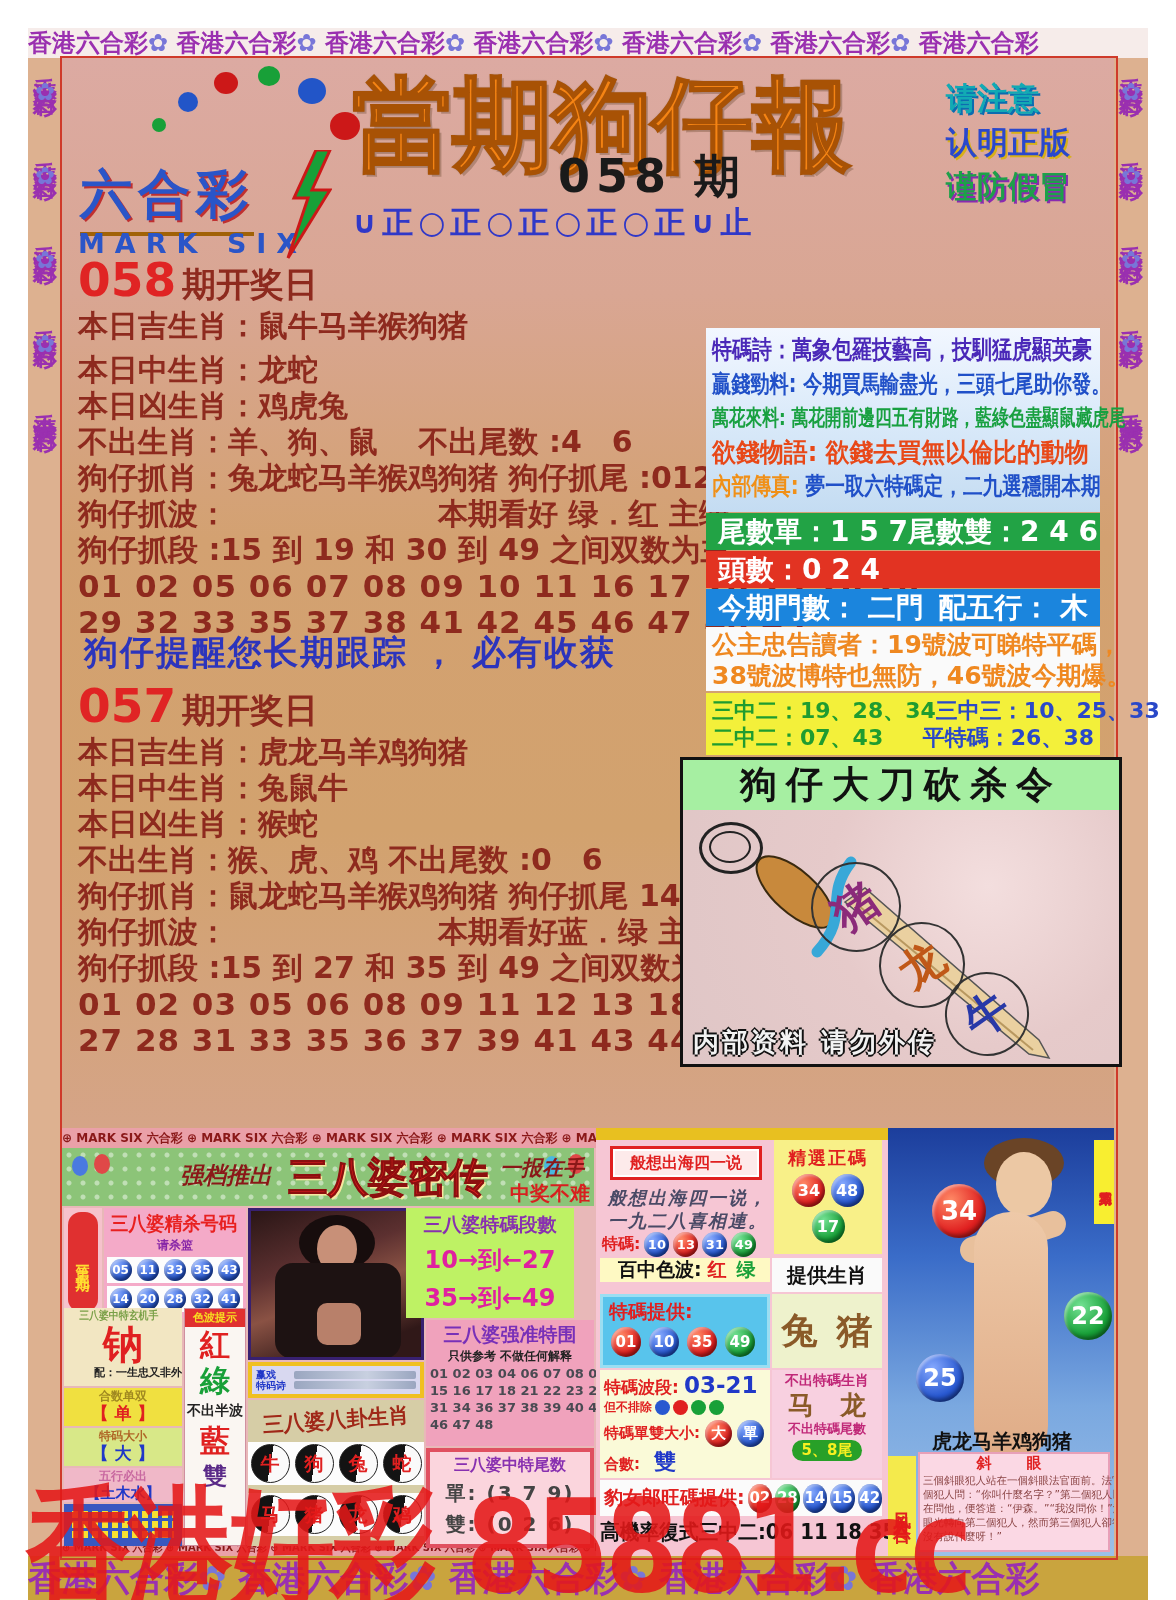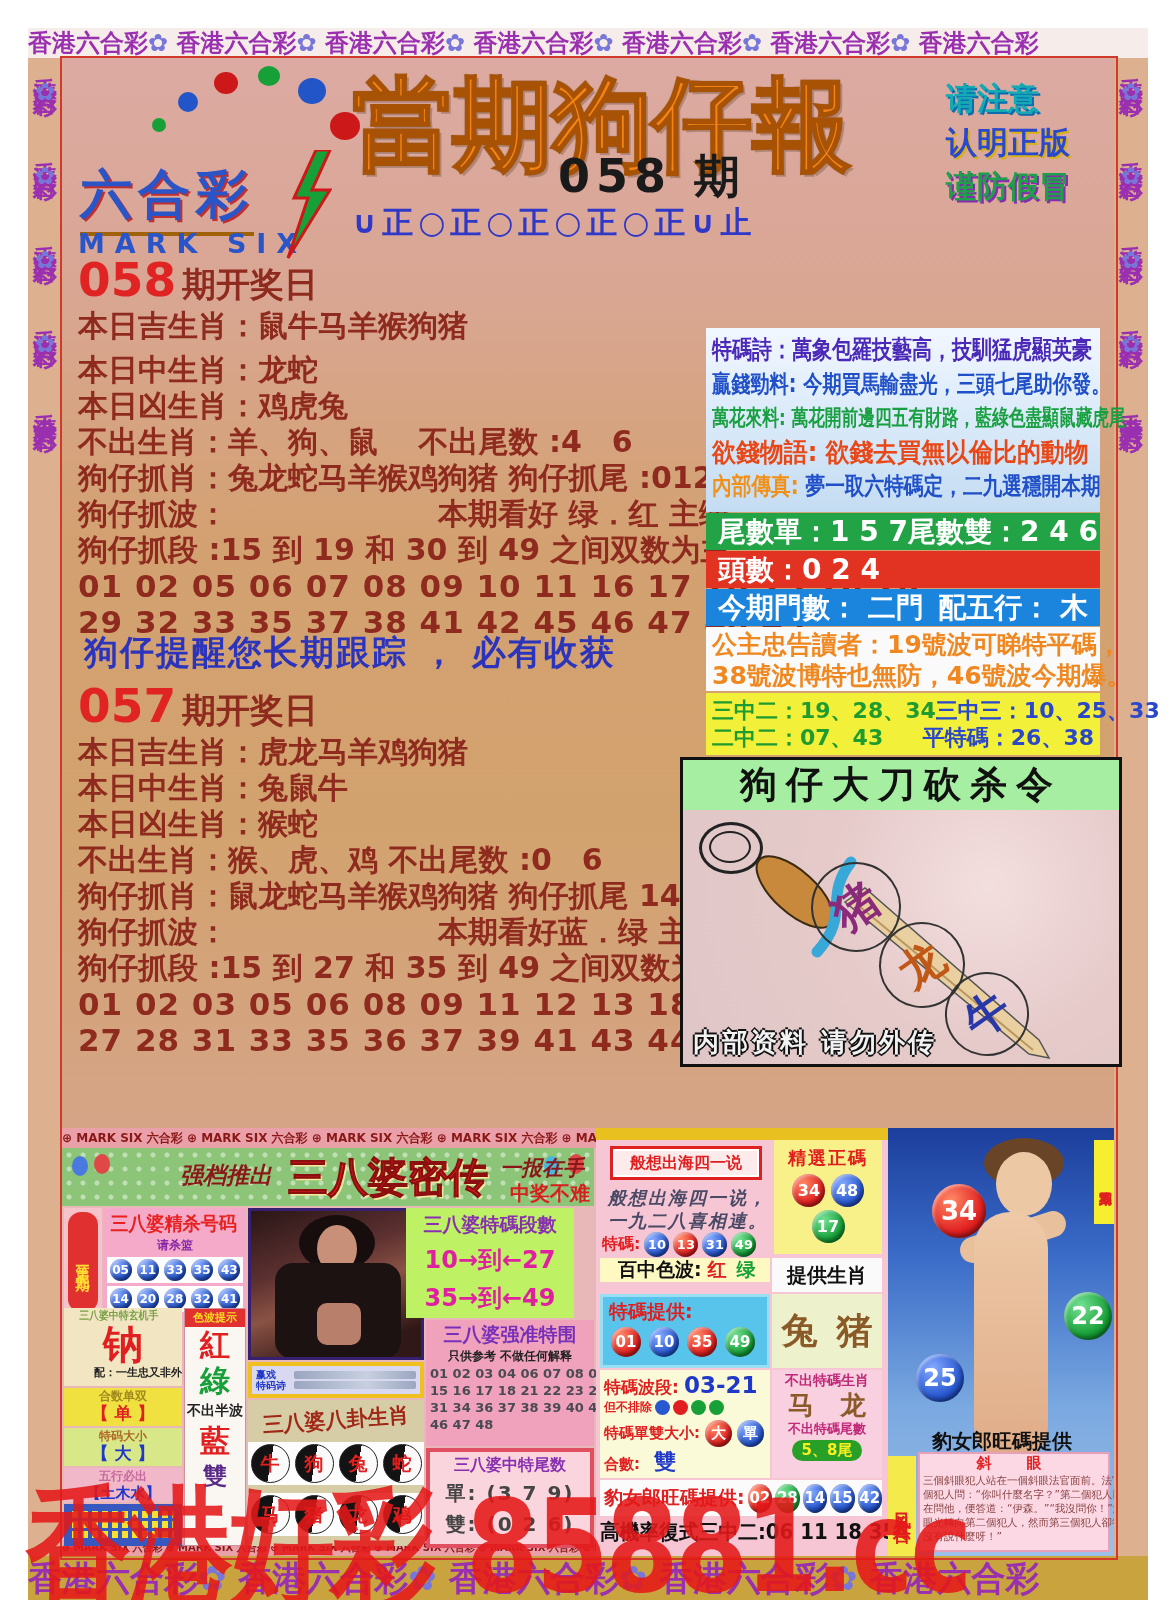--- a/index.html
+++ b/index.html
@@ -573,21 +573,21 @@
     <div class="fig-hair"></div>
     <div class="fig-head"></div>
     <div class="fig-arm"></div>
     <div class="fig-body"></div>
     <div class="moon-issue">
         <span>第零五八期</span>
       </div>
     <span class="ball b-red" style="position:absolute;left:44px;top:56px;width:54px;height:54px;font-size:26px;">34</span>
     <span class="ball b-green" style="position:absolute;left:176px;top:164px;width:48px;height:48px;font-size:24px;">22</span>
     <span class="ball b-blue" style="position:absolute;left:28px;top:226px;width:48px;height:48px;font-size:24px;">25</span>
-    <div class="moon-zodiac">豹女郎旺碼提供</div>
+    <div class="moon-zodiac">虎龙马羊鸡狗猪</div>
     <div class="fengyue">
         <span>风月六合</span>
       </div>
     <div class="story">
       <div class="story-title">斜　眼</div>
       <div class="story-line">三個斜眼犯人站在一個斜眼法官面前。法官瞪着第一</div>
       <div class="story-line">個犯人問：“你叫什麼名字？”第二個犯人以為法官</div>
       <div class="story-line">在問他，便答道：“伊森。”“我沒問你！”法官將</div>
       <div class="story-line">眼光轉向第二個犯人，然而第三個犯人卻答道：“我</div>
       <div class="story-line">沒有說什麼呀！”</div>

